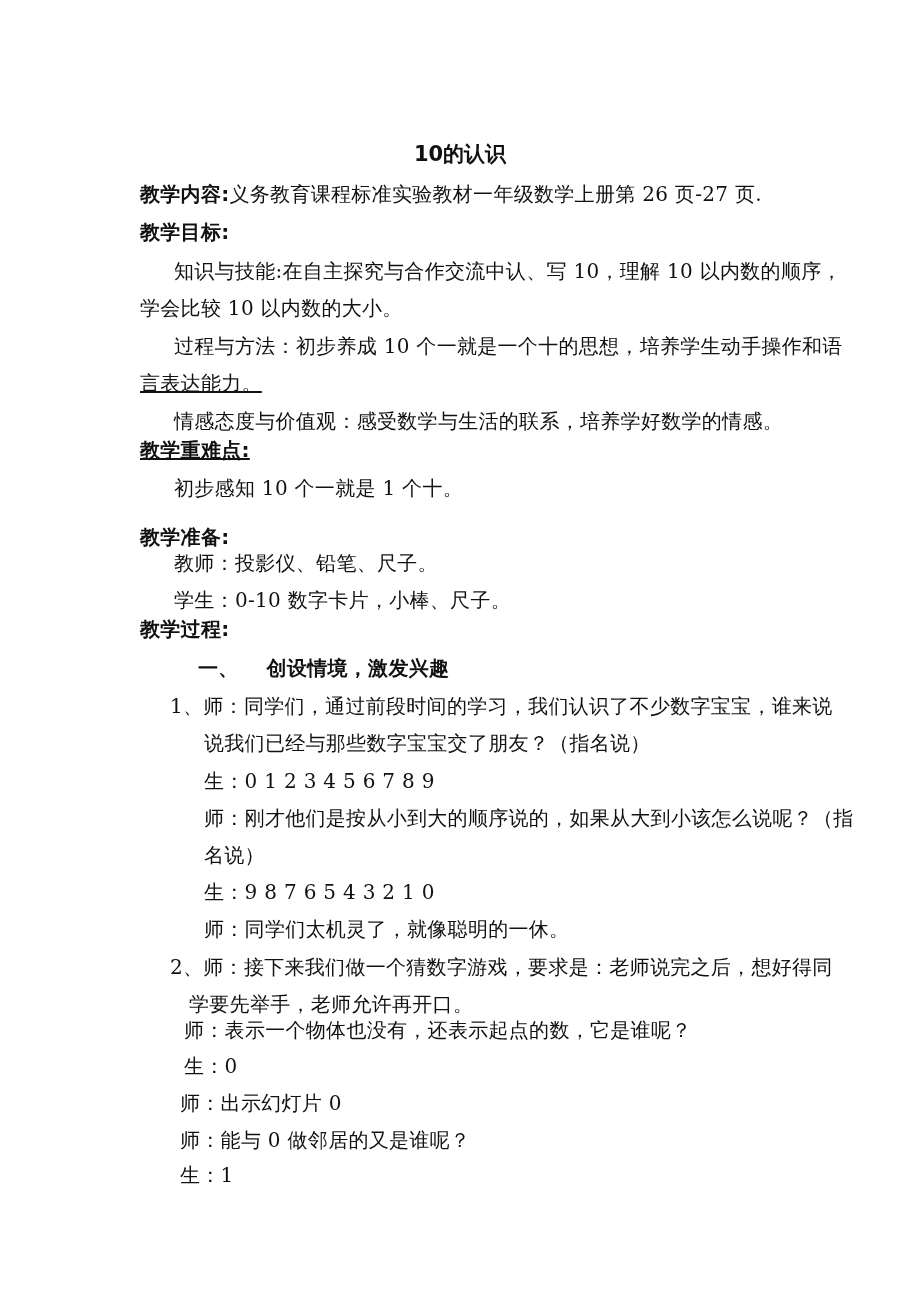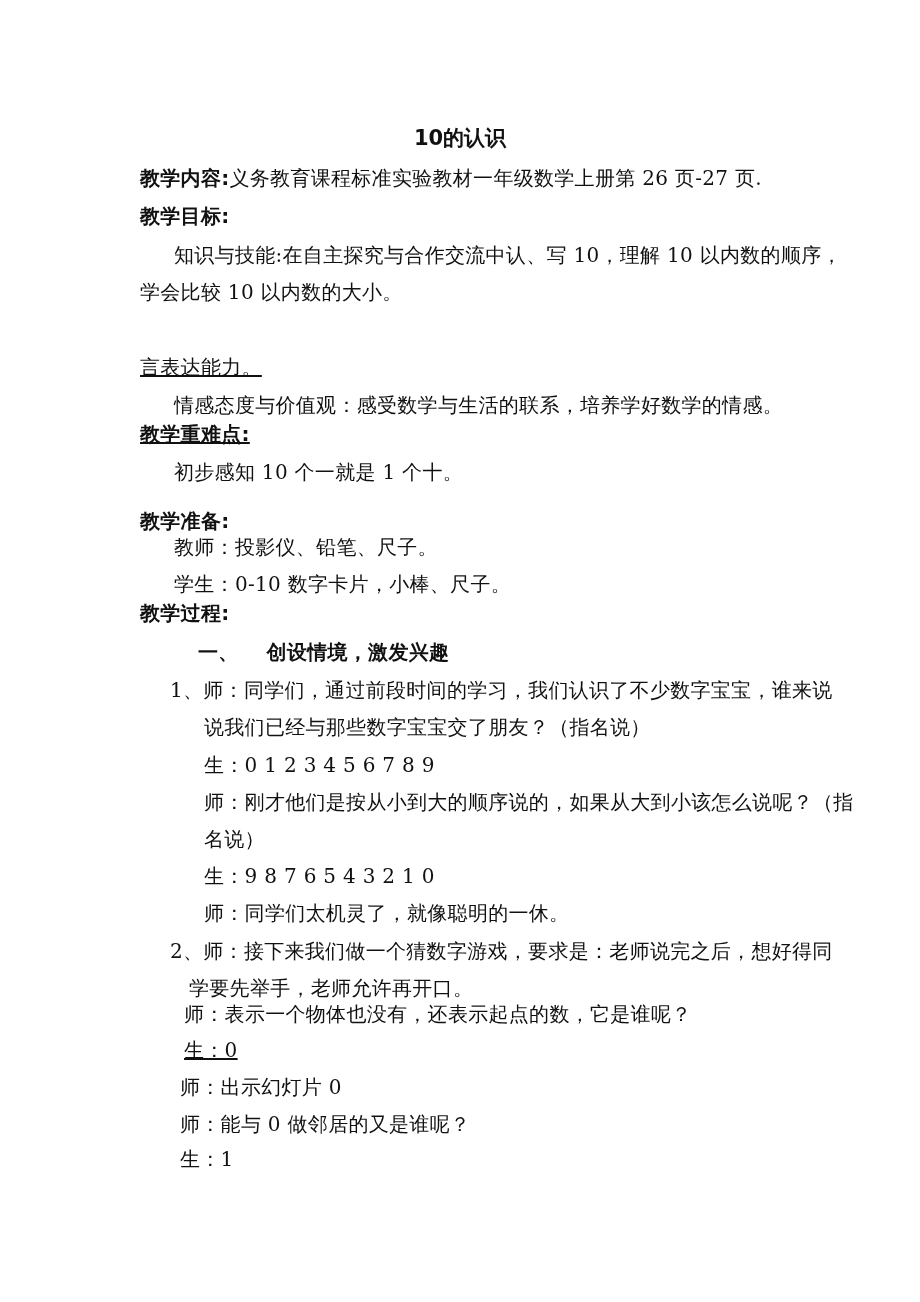--- a/index.html
+++ b/index.html
@@ -1,36 +1,37 @@
 <!DOCTYPE html>
 <html><head>
 <meta charset="utf-8">
 <style>
   html, body { margin: 0; padding: 0; background: #ffffff; }
   body { width: 920px; height: 1302px; position: relative; overflow: hidden;
          font-family: "DejaVu Serif", "Liberation Serif", serif; color: #111; }
-  .page { position: absolute; left: 0; top: 0; width: 920px; height: 918px; }
+  .page { position: absolute; left: 0; top: 16px; width: 920px; height: 918px; }
   .line { position: absolute; white-space: nowrap; font-size: 20px; line-height: 20px; letter-spacing: 0.3px; }
   .title { position: absolute; left: 0; width: 920px; text-align: center; top: 124px;
            font-size: 21px; font-weight: bold; font-family: "DejaVu Sans", "Liberation Sans", sans-serif; }
   .heading { font-weight: bold; font-family: "DejaVu Sans", "Liberation Sans", sans-serif; }
   .sub { font-weight: bold; font-family: "DejaVu Sans", "Liberation Sans", sans-serif; }
 </style>
 </head>
 <body>
 
 <div class="page">
   <div class="title">10的认识</div>
 
   <div class="line" style="left:140px; top:168px;"><span class="heading">教学内容:</span><span>义务教育课程标准实验教材一年级数学上册第 26 页-27 页.</span></div>
 
   <div class="line heading" style="left:140px; top:206px;">教学目标:</div>
 
   <div class="line" style="left:174px; top:245px;">知识与技能:在自主探究与合作交流中认、写 10，理解 10 以内数的顺序，</div>
   <div class="line" style="left:140px; top:282px;">学会比较 10 以内数的大小。</div>
+  <div class="line" style="left:174px; top:320px;">过程与方法：初步养成 10 个一就是一个十的思想，培养学生动手操作和语</div>
   <div class="line" style="left:140px; top:357px;text-decoration:underline;">言表达能力。</div>
   <div class="line" style="left:174px; top:395px;">情感态度与价值观：感受数学与生活的联系，培养学好数学的情感。</div>
 
   <div class="line heading" style="left:140px; top:424px;text-decoration:underline;">教学重难点:</div>
   <div class="line" style="left:174px; top:462px;">初步感知  10 个一就是 1 个十。</div>
 
   <div class="line heading" style="left:140px; top:499px;margin-top:12px;">教学准备:</div>
   <div class="line" style="left:174px; top:537px;">教师：投影仪、铅笔、尺子。</div>
   <div class="line" style="left:174px; top:574px;">学生：0-10 数字卡片，小棒、尺子。</div>
 
@@ -42,17 +43,17 @@
   <div class="line" style="left:204px; top:717px;">说我们已经与那些数字宝宝交了朋友？（指名说）</div>
   <div class="line" style="left:204px; top:755px;">生：0 1 2 3 4 5 6 7 8 9</div>
   <div class="line" style="left:204px; top:792px;">师：刚才他们是按从小到大的顺序说的，如果从大到小该怎么说呢？（指</div>
   <div class="line" style="left:204px; top:829px;">名说）</div>
   <div class="line" style="left:204px; top:866px;">生：9 8 7 6 5 4 3 2 1 0</div>
   <div class="line" style="left:204px; top:903px;">师：同学们太机灵了，就像聪明的一休。</div>
 
   <div class="line" style="left:170px; top:941px;">2、师：接下来我们做一个猜数字游戏，要求是：老师说完之后，想好得同</div>
   <div class="line" style="left: 184px; top: 1004px;">师：表示一个物体也没有，还表示起点的数，它是谁呢？</div>
   <div class="line" style="left: 189px; top: 978px;">学要先举手，老师允许再开口。</div>
-  <div class="line" style="left: 184px; top: 1040px; text-decoration: underline;">生：0</div>
+  <div class="line" style="left: 184px; top: 1040px;">生：0</div>
   <div class="line" style="left: 180px; top: 1077px;">师：出示幻灯片 0</div>
   <div class="line" style="left: 180px; top: 1114px;">师：能与 0 做邻居的又是谁呢？</div>
   <div class="line" style="left: 180px; top: 1149px;">生：1</div>
 </div>
 
 </body></html>

